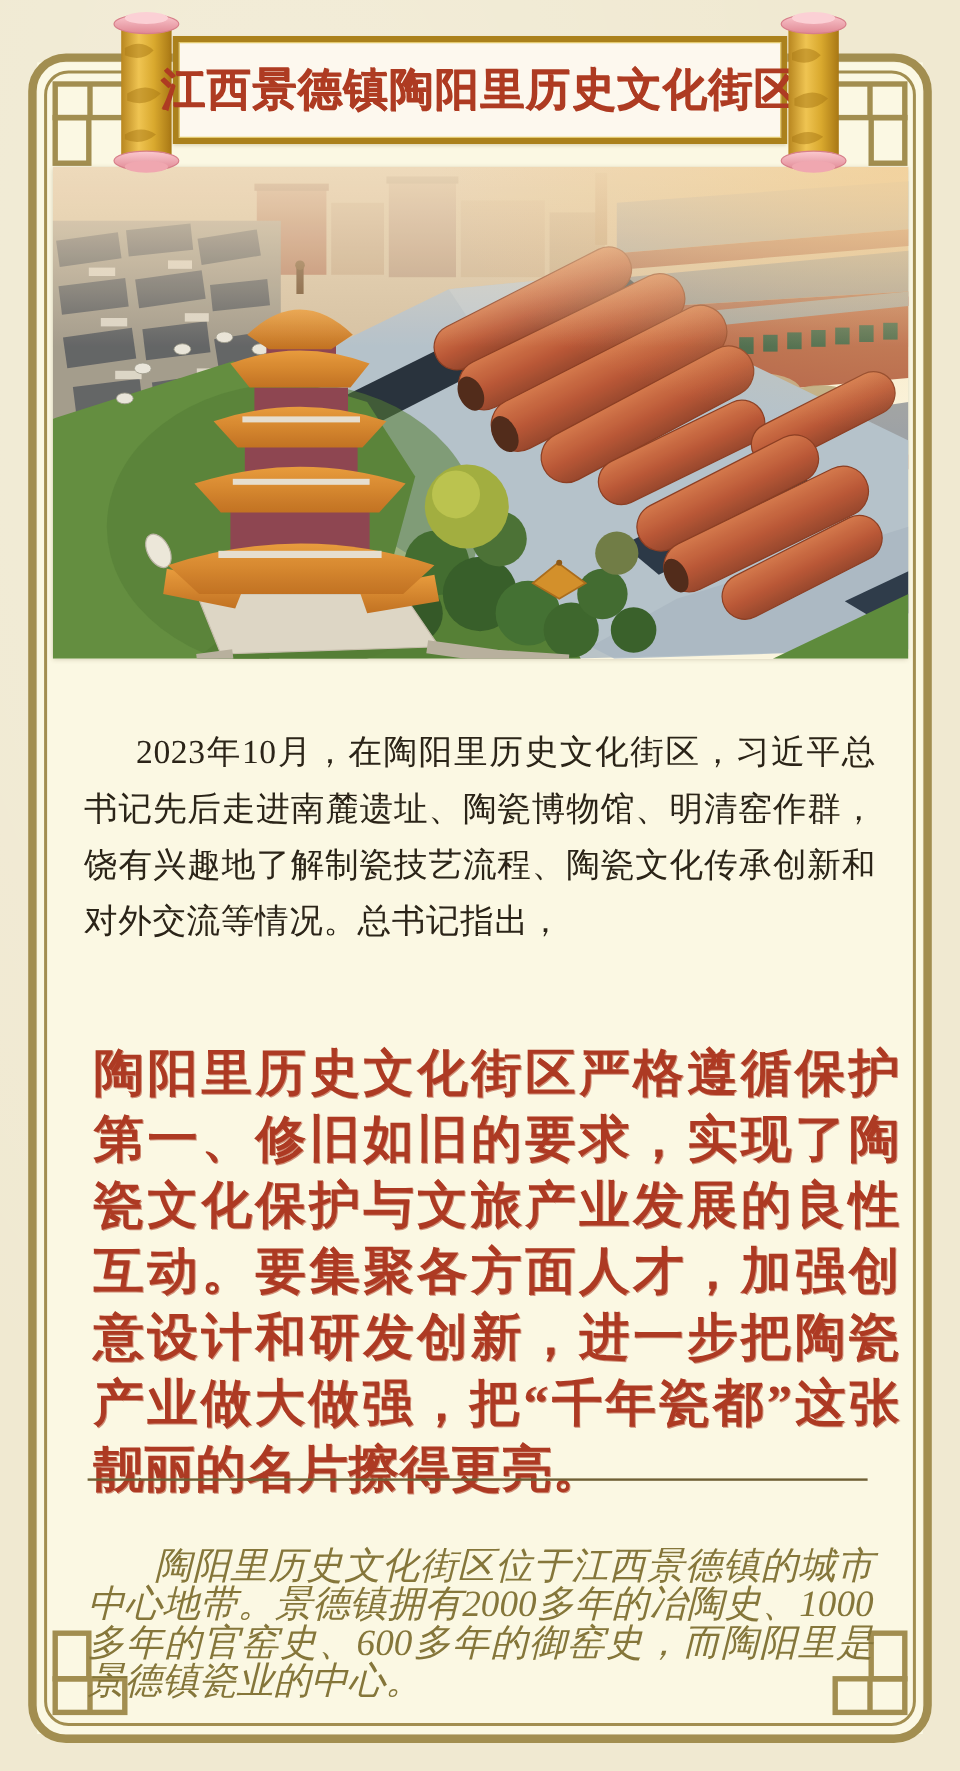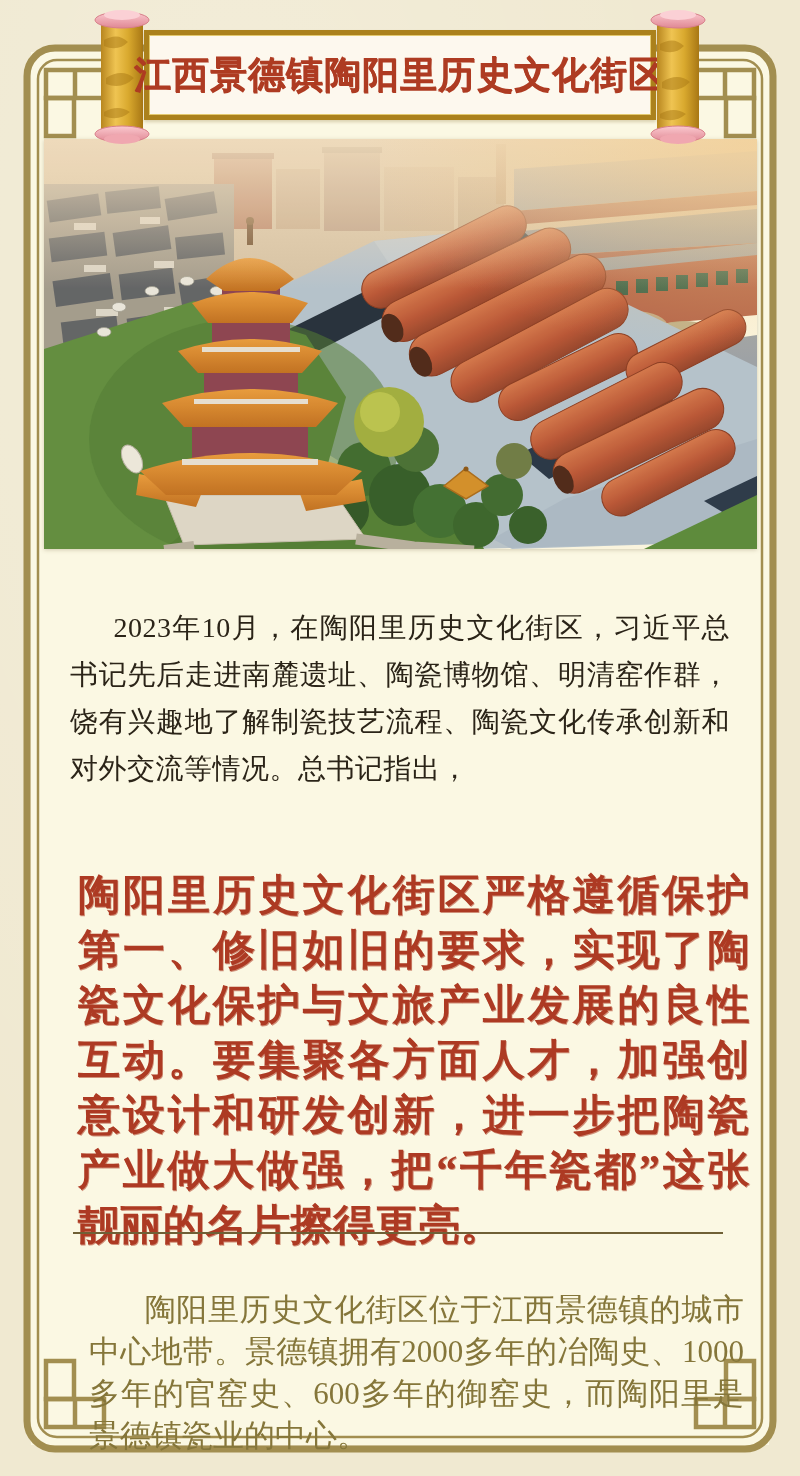--- a/index.html
+++ b/index.html
@@ -57,22 +57,22 @@
     text-align:justify;letter-spacing:0.5px;
     text-shadow:0.8px 0.8px 0 rgba(173,58,35,.55);
     margin-left:14px;
   }
   .divider{
     position:absolute;left:73px;top:1232px;width:650px;height:0;z-index:3;
     border-top:2px solid #6f6036;
   }
   .footnote{
     position:absolute;left:73px;top:1258px;width:655px;z-index:3;
-    font-size:31px;line-height:42px;color:#85763a;
-    text-indent:1.8em;text-align:justify;margin-left:16px;
+    font-size:31px;line-height:32px;color:#85763a;
+    font-style:italic;text-indent:1.8em;text-align:justify;
   }
 </style>
 </head>
 <body>
 
 <div class="poster">
 
   <div class="inner-panel"></div>
 
   <svg class="frame-svg" viewBox="0 0 800 1476" xmlns="http://www.w3.org/2000/svg">

